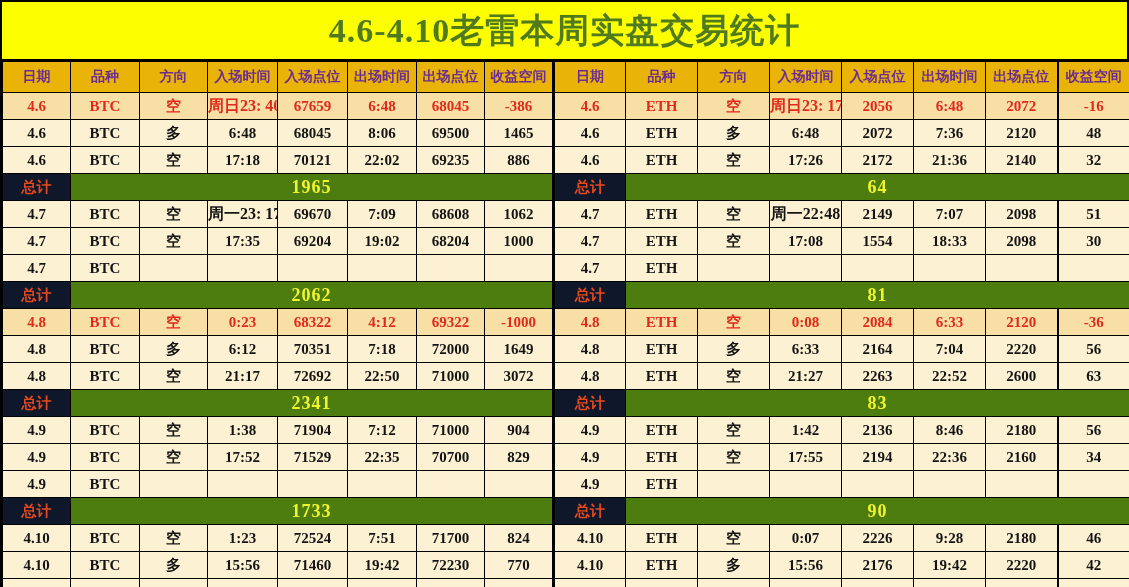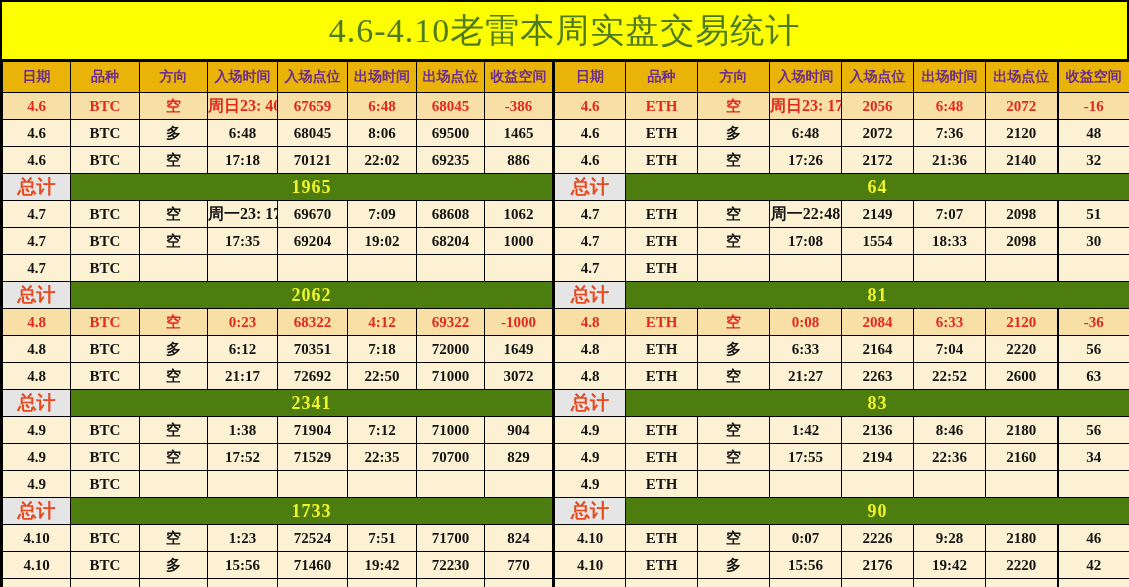--- a/index.html
+++ b/index.html
@@ -8,36 +8,36 @@
     border:2px solid #000;
     font-family:"Liberation Serif","DejaVu Serif",serif;
     font-weight:bold;
     box-sizing:content-box;
   }
   .title{
     height:57px;
     background:#FDFF00;
     color:#4F7B1E;
     font-size:34px;
-    font-weight:normal;
+    font-weight:bold;
     display:flex;align-items:center;justify-content:center;
     border-bottom:2px solid #000;
     letter-spacing:1px;
   }
   table{border-collapse:collapse;width:100%;table-layout:fixed;}
   th,td{
     border:1px solid #000;
     text-align:center;vertical-align:middle;
     padding:0;overflow:hidden;white-space:nowrap;
     font-weight:bold;
   }
   thead th{background:#eab308;color:#6A2C93;font-size:14px;height:30px;}
   tbody td{height:26px;font-size:15px;background:#FCF2D3;color:#141414;}
   tr.hl td{background:#F8DFA5;color:#DF2A1C;}
-  td.total-label{background:#e5e5e5;color:#E6491E;font-size:19px;}
+  td.total-label{background:#0f172a;color:#E6491E;font-size:15px;}
   td.total-value{background:#4d7c0f;color:#F0F52C;font-size:18px;letter-spacing:1px;}
   .tsep{border-left:3px solid #000;}
   .tcol{border-left:2px solid #000;}
   .tight{font-size:16px;}
 </style>
 </head>
 <body>
 
 <div class="sheet">
   <div class="title">4.6-4.10老雷本周实盘交易统计</div>

